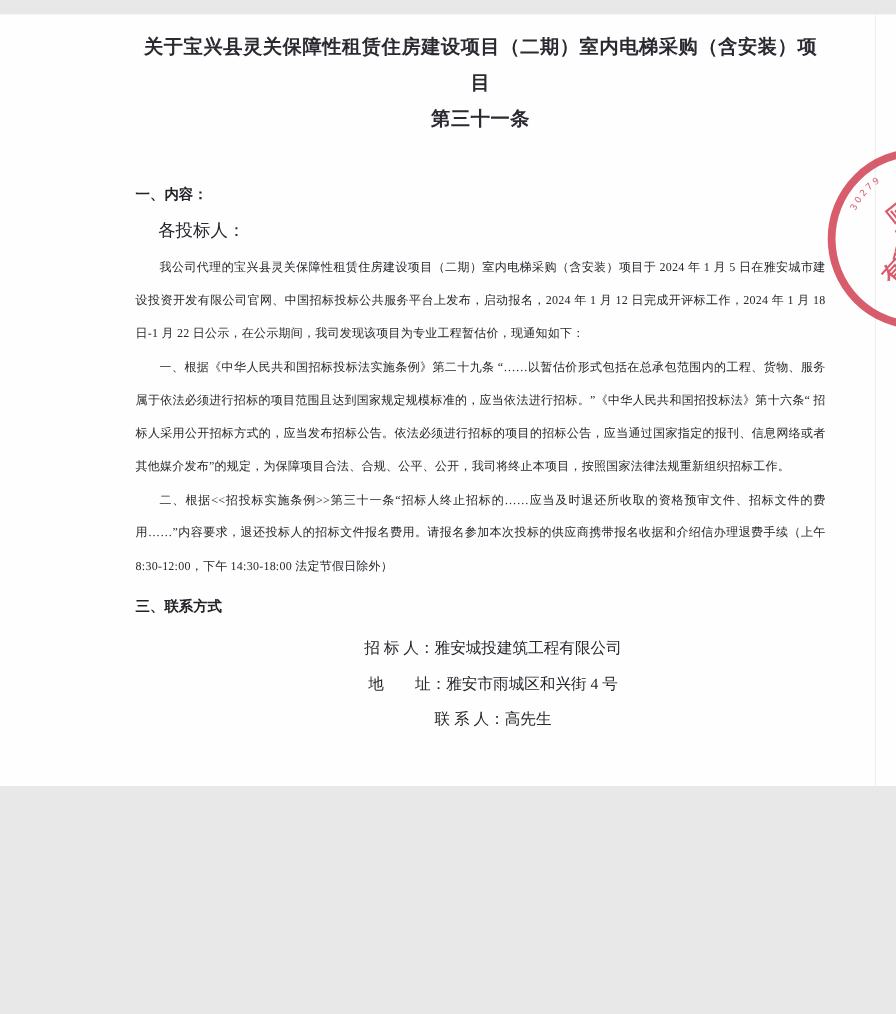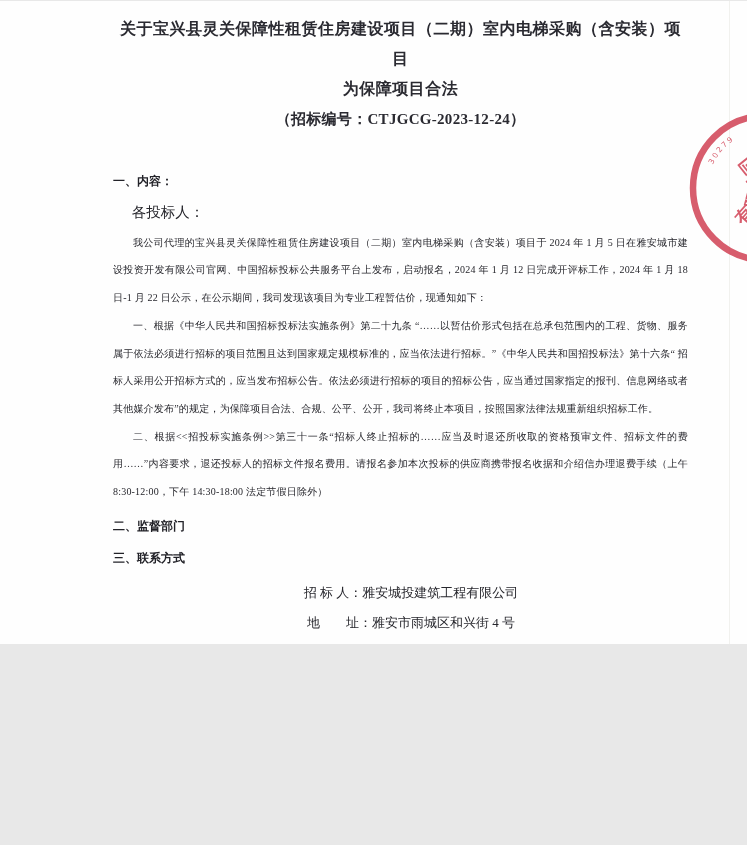--- a/index.html
+++ b/index.html
@@ -4,21 +4,21 @@
 <style>
   html,body{margin:0;padding:0;}
   body{
     background:#e8e8e8;
     font-family:"Liberation Serif","DejaVu Serif",serif;
   }
   .page{
     position:relative;
     width:747px;
     height:643px;
-    margin:1px auto;
+    margin:12px auto;
     background:#fefefe;
     overflow:hidden;
     color:#26262c;
   }
   
   .scan-line{
     position:absolute;
     left:729px; top:0;
     width:1px; height:845px;
     background:#f1f1ee;
@@ -106,39 +106,37 @@
 <body>
 
 <div class="page">
 
   <div class="scan-line"></div>
 
   <div class="doc">
 
     <div class="title-block">
       <div class="title-line1">关于宝兴县灵关保障性租赁住房建设项目（二期）室内电梯采购（含安装）项目</div>
-      <div class="title-line2">为保障项目合法</div>
-      <div class="bid-no">（招标编号：CTJGCG-2023-12-24）</div>
+      <div class="title-line2">第三十一条</div>
     </div>
 
     <div class="sec-heading h-content">一、内容：</div>
 
     <div class="salutation">各投标人：</div>
 
     <div class="body-paragraphs">
 
         <p>我公司代理的宝兴县灵关保障性租赁住房建设项目（二期）室内电梯采购（含安装）项目于 2024 年 1 月 5 日在雅安城市建设投资开发有限公司官网、中国招标投标公共服务平台上发布，启动报名，2024 年 1 月 12 日完成开评标工作，2024 年 1 月 18 日-1 月 22 日公示，在公示期间，我司发现该项目为专业工程暂估价，现通知如下：</p>
 
         <p>一、根据《中华人民共和国招标投标法实施条例》第二十九条 “……以暂估价形式包括在总承包范围内的工程、货物、服务属于依法必须进行招标的项目范围且达到国家规定规模标准的，应当依法进行招标。”《中华人民共和国招投标法》第十六条“ 招标人采用公开招标方式的，应当发布招标公告。依法必须进行招标的项目的招标公告，应当通过国家指定的报刊、信息网络或者其他媒介发布”的规定，为保障项目合法、合规、公平、公开，我司将终止本项目，按照国家法律法规重新组织招标工作。</p>
 
         <p>二、根据&lt;&lt;招投标实施条例&gt;&gt;第三十一条“招标人终止招标的……应当及时退还所收取的资格预审文件、招标文件的费用……”内容要求，退还投标人的招标文件报名费用。请报名参加本次投标的供应商携带报名收据和介绍信办理退费手续（上午 8:30-12:00，下午 14:30-18:00 法定节假日除外）</p>
 
       </div>
 
-    <div class="sec-heading h-supervision">二、监督部门</div>
 
     <div class="sec-heading h-contact">三、联系方式</div>
 
     <div class="contact-list">
 
         <div class="contact-row"><span class="contact-label">招 标 人：</span><span class="contact-value">雅安城投建筑工程有限公司</span></div>
 
         <div class="contact-row"><span class="contact-label">地　　址：</span><span class="contact-value">雅安市雨城区和兴街 4 号</span></div>
 
         <div class="contact-row"><span class="contact-label">联 系 人：</span><span class="contact-value">高先生</span></div>

